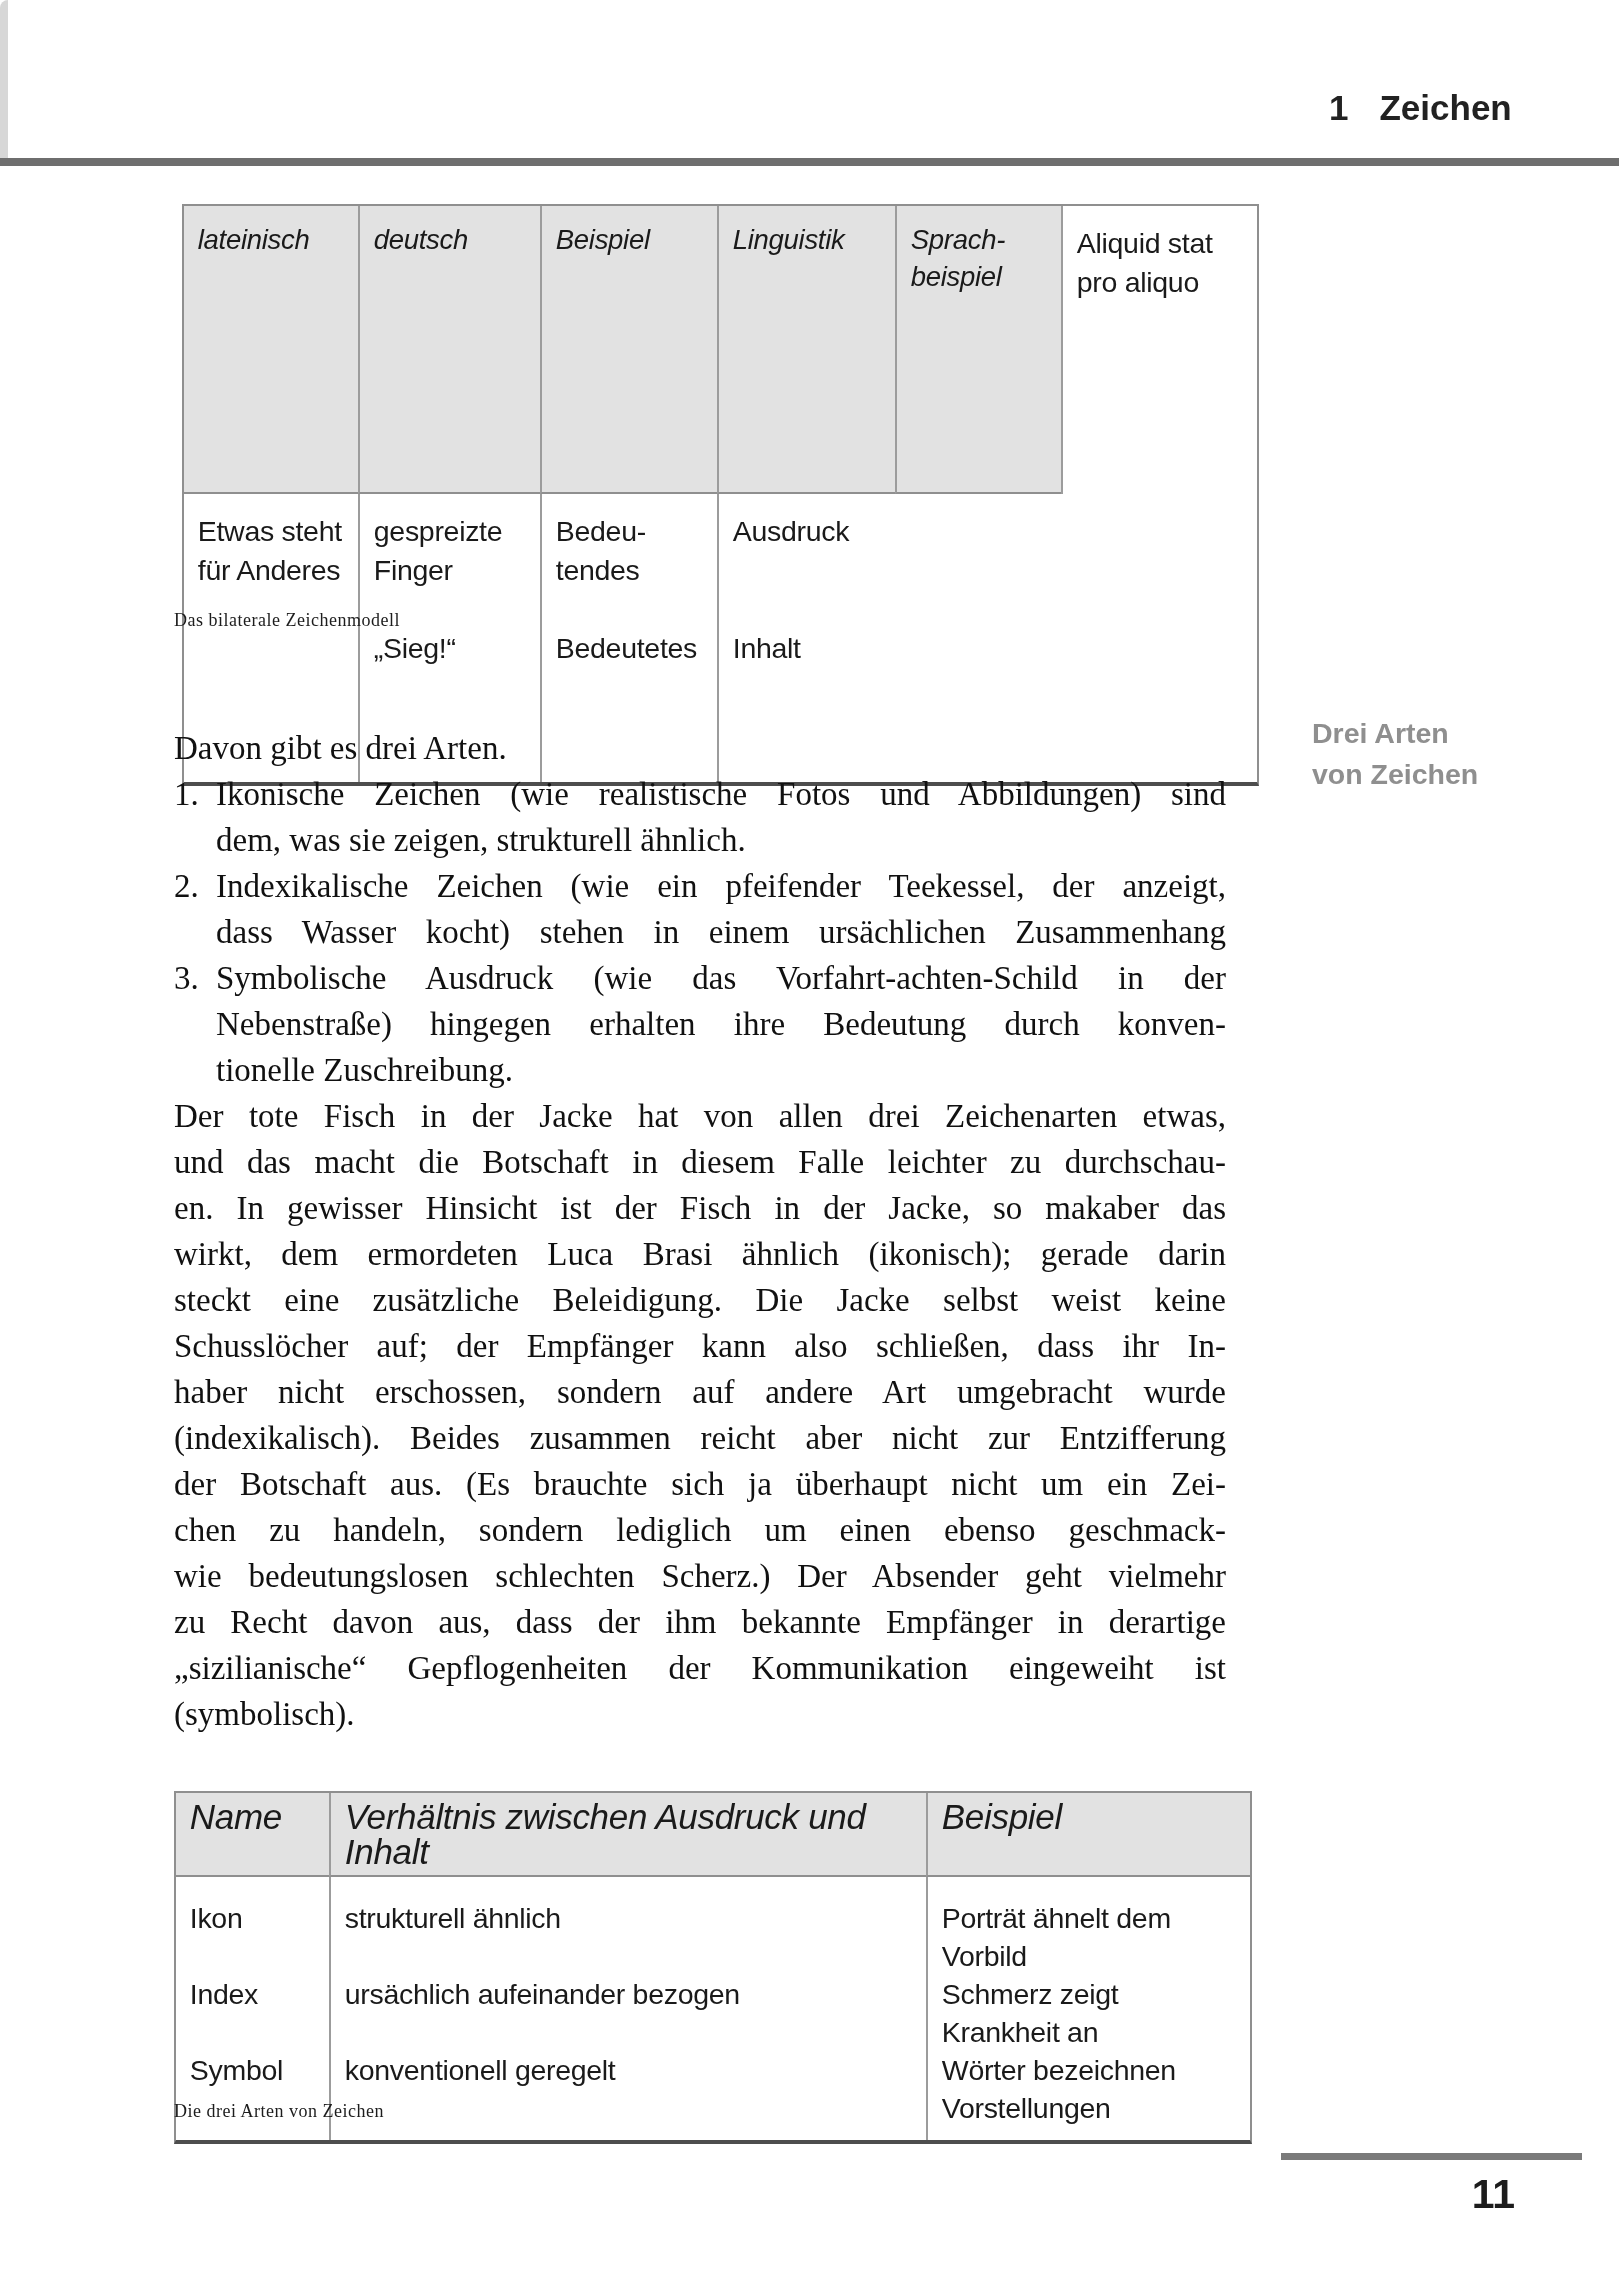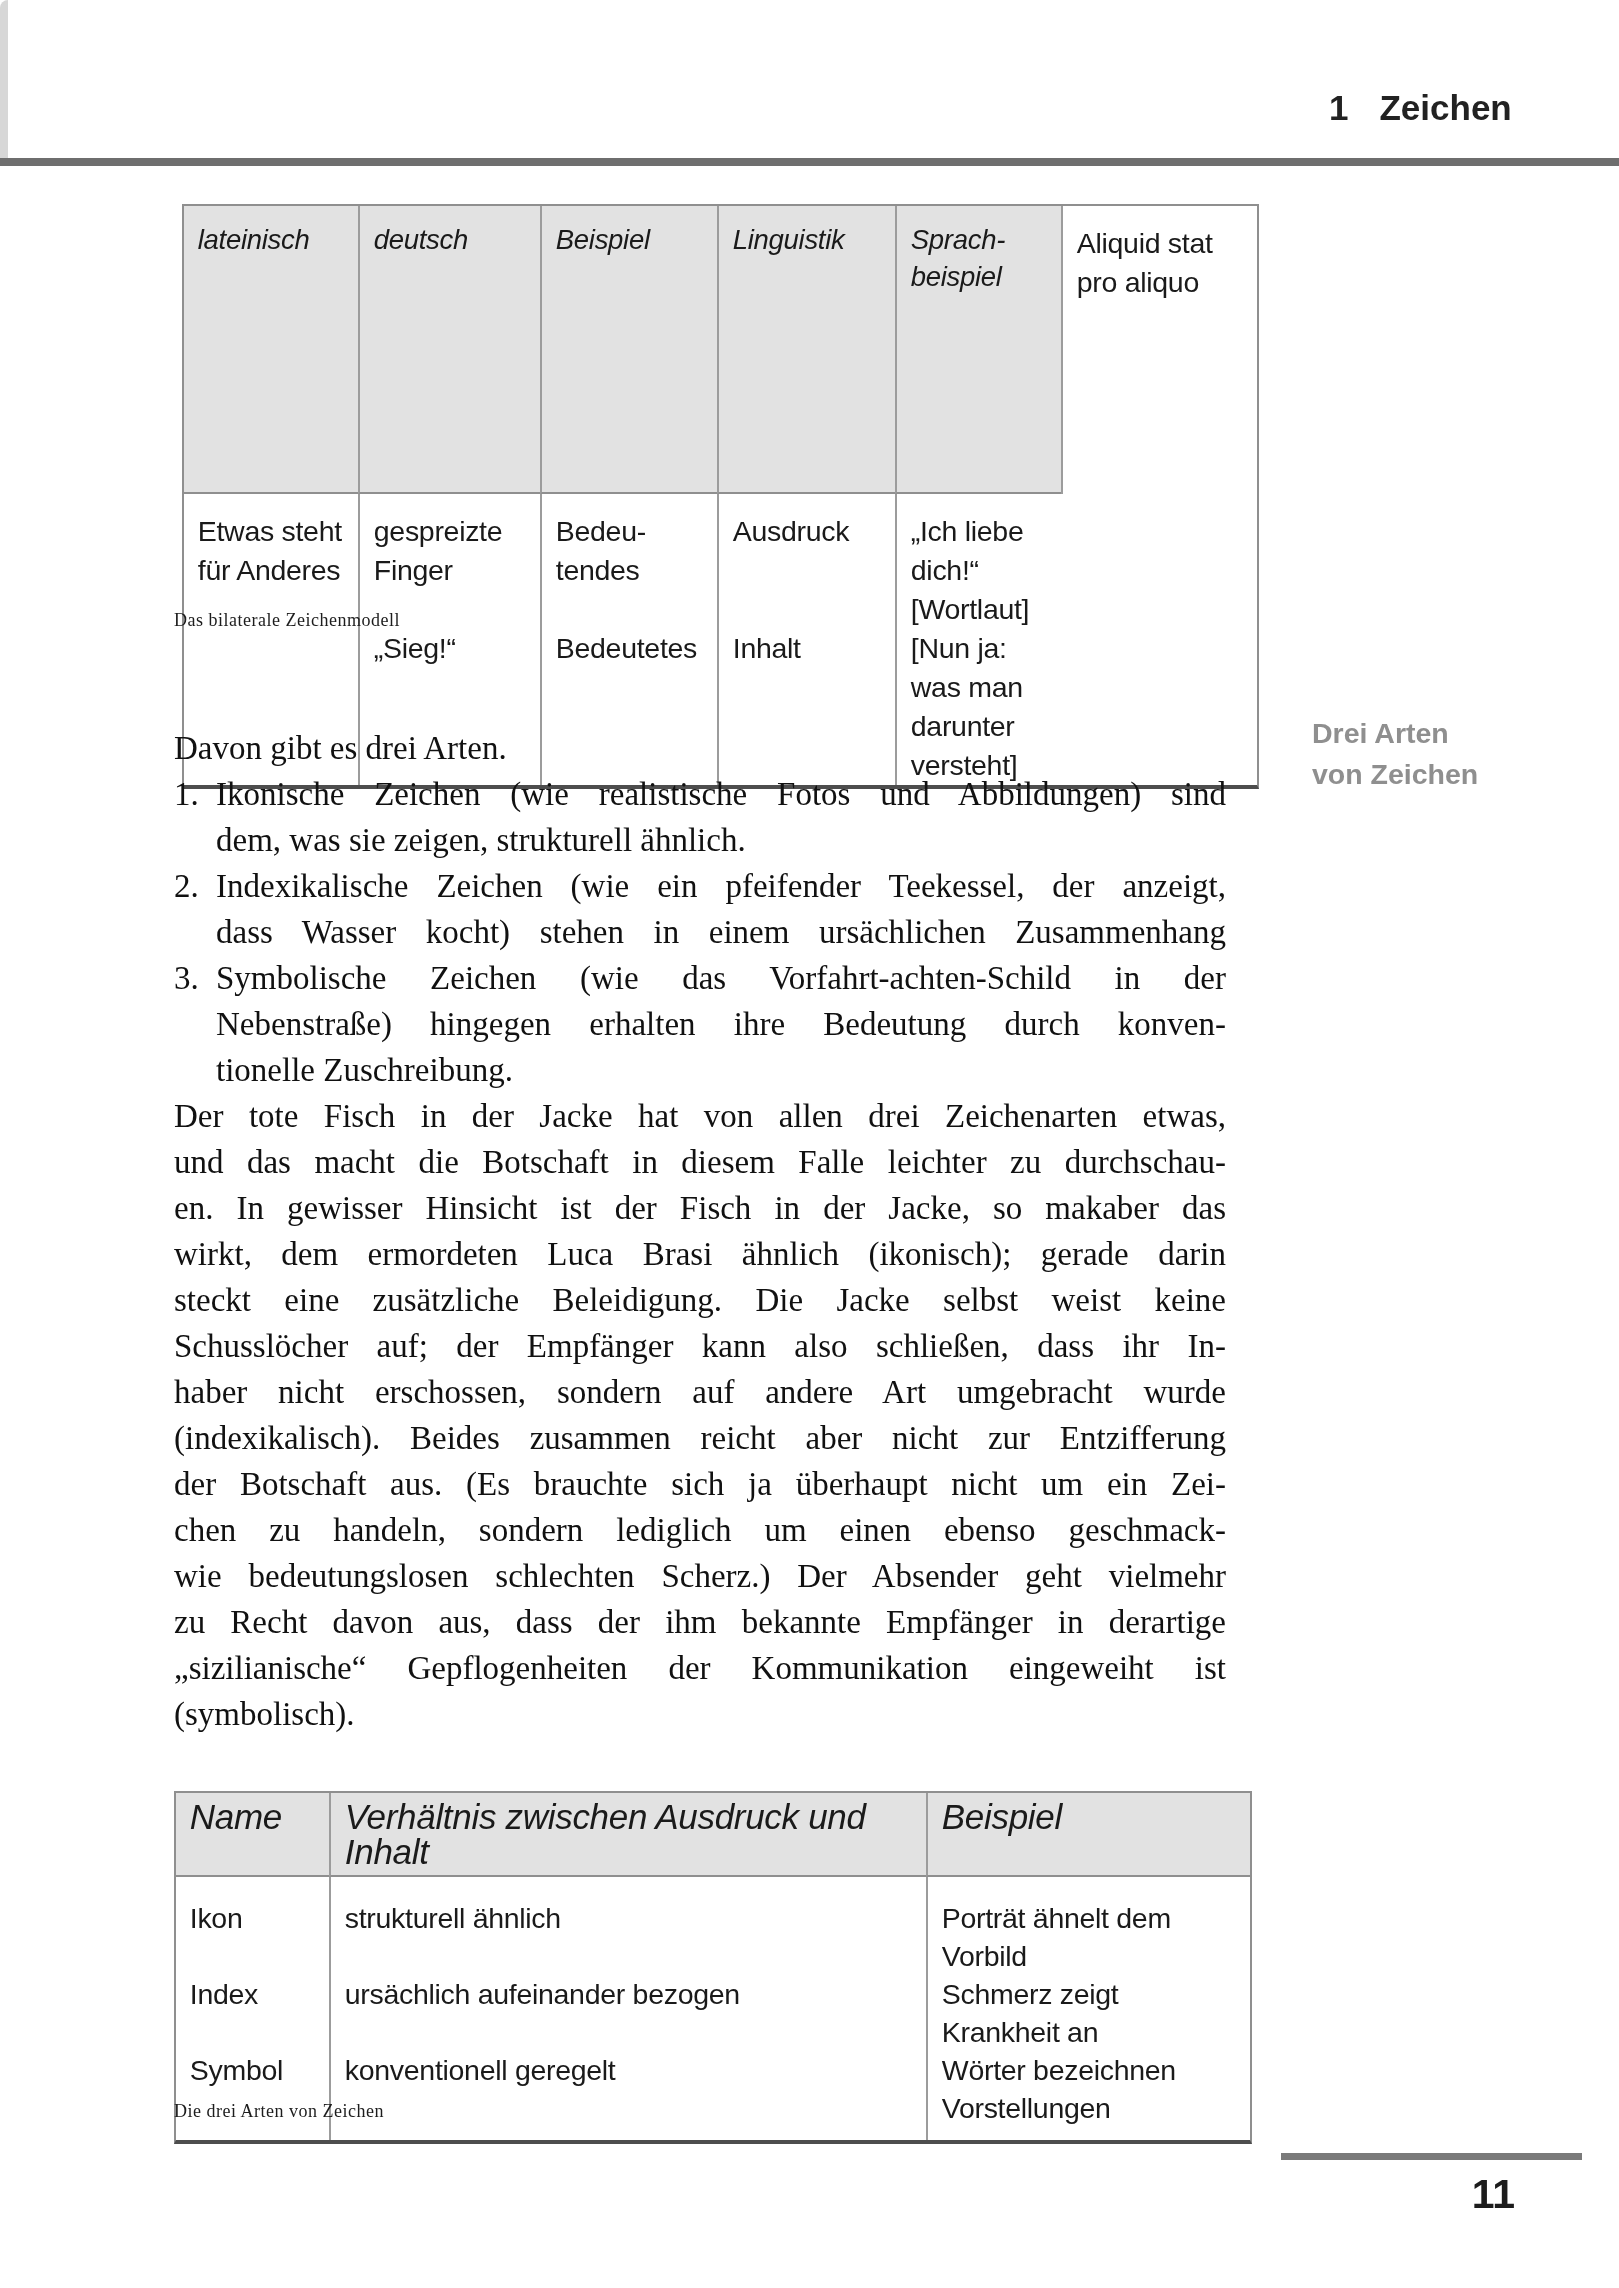--- a/index.html
+++ b/index.html
@@ -85,27 +85,20 @@
 
 „Sieg!“</div>
     <div class="td ml">Bedeu-
 tendes
 
 Bedeutetes</div>
     <div class="td ml">Ausdruck
 
 
 Inhalt</div>
-    <div class="td ml">„Ich liebe
-dich!“
-[Wortlaut]
-[Nun ja:
-was man
-darunter
-versteht]</div>
   </div>
 
   <div class="caption cap1">Das bilaterale Zeichenmodell</div>
 
   <div class="body-copy">
     <div class="bl">Davon gibt es drei Arten.</div>
 
     <div class="li">
       <span class="num">1.</span>
       <div class="bl j">Ikonische Zeichen (wie realistische Fotos und Abbildungen) sind</div>
@@ -113,21 +106,21 @@
     </div>
 
     <div class="li">
       <span class="num">2.</span>
       <div class="bl j">Indexikalische Zeichen (wie ein pfeifender Teekessel, der anzeigt,</div>
       <div class="bl j">dass Wasser kocht) stehen in einem ursächlichen Zusammenhang</div>
     </div>
 
     <div class="li">
       <span class="num">3.</span>
-      <div class="bl j">Symbolische Zeichen (wie das Vorfahrt-achten-Schild in der</div>
+      <div class="bl j">Symbolische Ausdruck (wie das Vorfahrt-achten-Schild in der</div>
       <div class="bl j">Nebenstraße) hingegen erhalten ihre Bedeutung durch konven-</div>
       <div class="bl">tionelle Zuschreibung.</div>
     </div>
 
     <div>
       <div class="bl j">Der tote Fisch in der Jacke hat von allen drei Zeichenarten etwas,</div>
       <div class="bl j">und das macht die Botschaft in diesem Falle leichter zu durchschau-</div>
       <div class="bl j">en. In gewisser Hinsicht ist der Fisch in der Jacke, so makaber das</div>
       <div class="bl j">wirkt, dem ermordeten Luca Brasi ähnlich (ikonisch); gerade darin</div>
       <div class="bl j">steckt eine zusätzliche Beleidigung. Die Jacke selbst weist keine</div>

